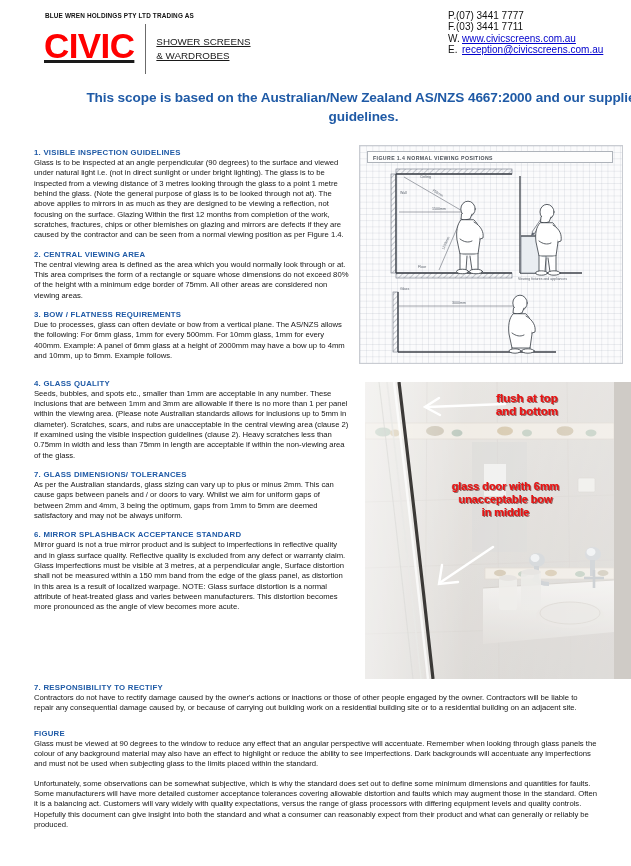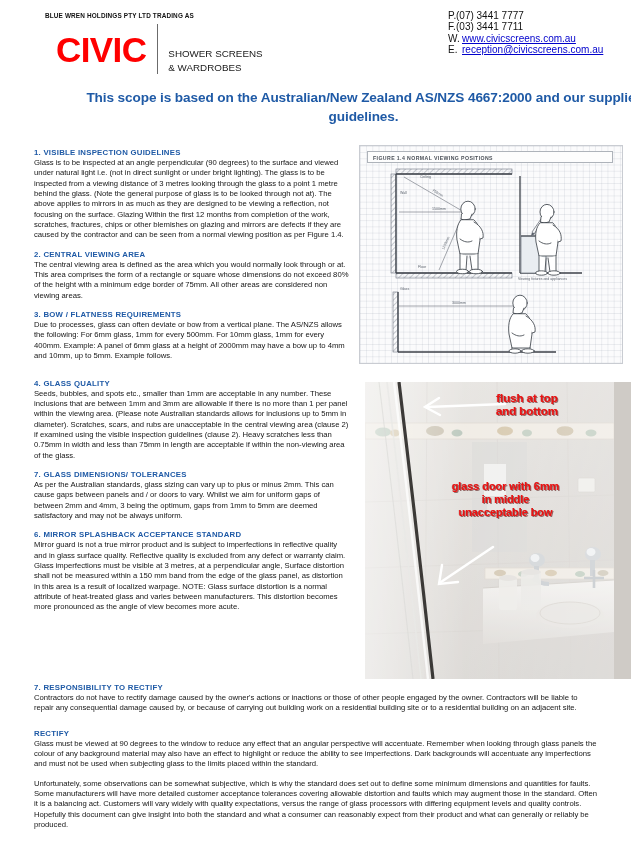--- a/index.html
+++ b/index.html
@@ -35,24 +35,25 @@
     position: absolute;
     left: 45px; top: 12px;
     font-size: 6.4px;
     font-weight: bold;
     letter-spacing: 0.15px;
     color: #111;
     white-space: nowrap;
   }
   .logo-block {
     position: absolute;
-    left: 56px; top: 22px;
+    left: 44px; top: 22px;
     display: flex;
-    align-items: flex-end;
+    align-items: flex-start;
     height: 52px;
+    text-decoration: underline;
   }
   .logo-civic {
     font-size: 35px;
     font-weight: bold;
     color: #ff0000;
     letter-spacing: -0.6px;
     line-height: 48px;
     padding-right: 11px;
     font-family: "Liberation Sans", sans-serif;
   }
@@ -271,21 +272,21 @@
     </div>
   </div>
 
   <div class="full-col">
     <div class="sec">
       <div class="sec-h">7. RESPONSIBILITY TO RECTIFY</div>
       <div class="sec-p">Contractors do not have to rectify damage caused by the owner's actions or inactions or those of other people engaged by the owner. Contractors will be liable to repair any consequential damage caused by, or because of carrying out building work on a residential building site or to a residential building on an adjacent site.</div>
     </div>
 
     <div class="summary-block">
-      <div class="sec-h">RECTIFY</div>
+      <div class="sec-h">FIGURE</div>
       <p class="sec-p">Glass must be viewed at 90 degrees to the window to reduce any effect that an angular perspective will accentuate. Remember when looking through glass panels the colour of any background material may also have an effect to highlight or reduce the ability to see imperfections. Dark backgrounds will accentuate any imperfections and must not be used when subjecting glass to the limits placed within the standard.</p>
       <p class="sec-p">Unfortunately, some observations can be somewhat subjective, which is why the standard does set out to define some minimum dimensions and quantities for faults. Some manufacturers will have more detailed customer acceptance tolerances covering allowable distortion and faults which may augment those in the standard. Often it is a balancing act. Customers will vary widely with quality expectations, versus the range of glass processors with differing equipment levels and quality controls. Hopefully this document can give insight into both the standard and what a consumer can reasonably expect from their product and what can generally or reliably be produced.</p>
     </div>
   </div>
 
   <div class="figure-box">
     <div class="grid-bg"></div>
     <div class="fig-caption">FIGURE 1.4   NORMAL VIEWING POSITIONS</div>
 
     <svg class="fig-svg" width="262" height="217" viewBox="0 0 262 217">
@@ -492,18 +493,18 @@
       </g>
     </svg>
 
     <div class="anno anno-top">
       <div>flush at top</div>
       <div>and bottom</div>
     </div>
 
     <div class="anno anno-mid">
       <div>glass door with 6mm</div>
+      <div>unacceptable bow</div>
       <div>in middle</div>
-      <div>unacceptable bow</div>
     </div>
   </div>
 
 </div>
 
 </body></html>

